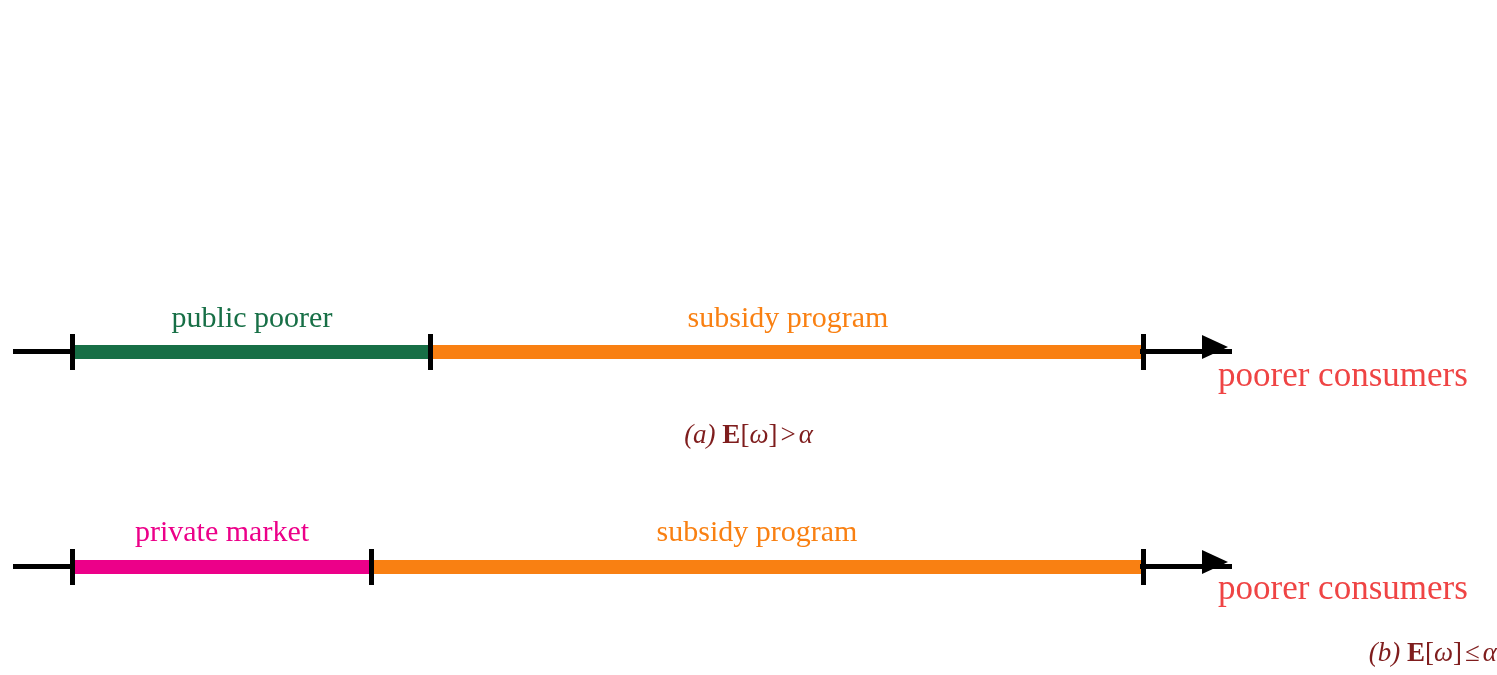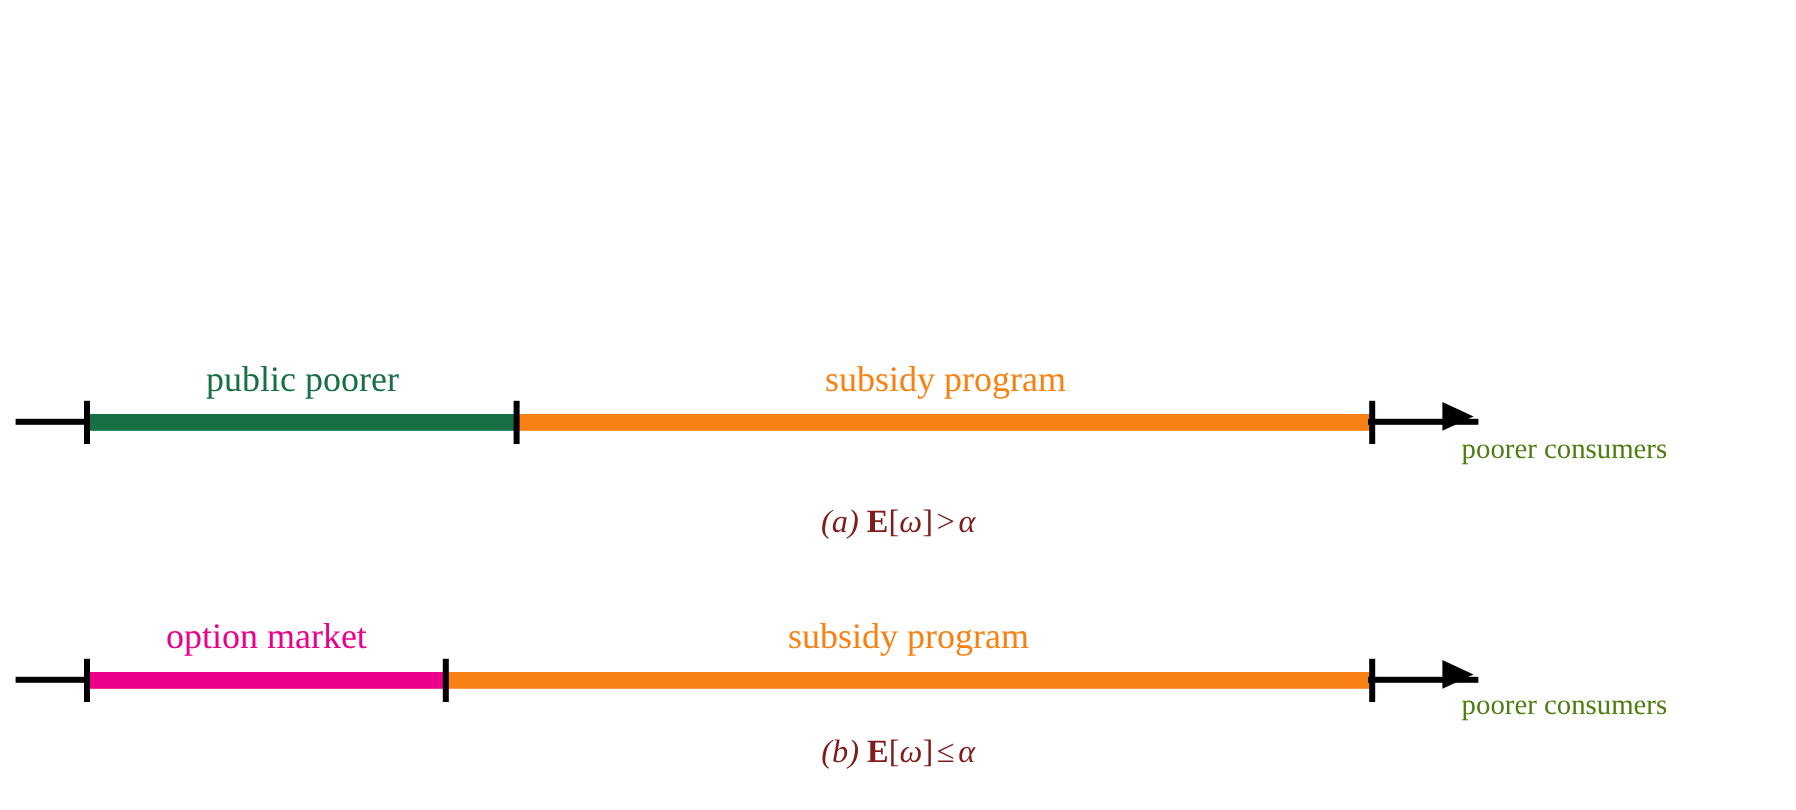--- a/index.html
+++ b/index.html
@@ -75,23 +75,23 @@
     position: absolute;
     font-size: 30px;
     line-height: 34px;
     text-align: center;
     white-space: nowrap;
     transform: translateX(-50%);
   }
 
   .axis-end-label {
     position: absolute;
-    font-size: 24px;
+    font-size: 35px;
     line-height: 34px;
-    color: #4d7c0f;
+    color: #ef4444;
     white-space: nowrap;
   }
 
   .caption {
     position: absolute;
     left: 0;
     width: 1497px;
     text-align: center;
     font-size: 27px;
     line-height: 32px;
@@ -143,21 +143,21 @@
 
     <div class="axis-end-label" style="left:1218px; top:358px;">poorer consumers</div>
 
     <div class="caption" style="top:418px;">
       <span class="cap-tag">(a)</span><span>&nbsp;</span><span class="cap-math"><span class="op-E">E</span><span>[</span><span class="sym">ω</span><span>]</span><span class="rel">&gt;</span><span class="sym">α</span></span>
     </div>
   </div>
 
   <div class="figure" id="figure-b">
 
-    <div class="seg-label" style="left:222px; top:514px; color:#EC0089;">option market</div>
+    <div class="seg-label" style="left:222px; top:514px; color:#EC0089;">private market</div>
 
     <div class="seg-label" style="left:757px; top:514px; color:#F98012;">subsidy program</div>
 
     <div class="axis-row" style="top:537px;">
 
       <div class="seg thin" style="left:13px; width:62px;"></div>
 
       <div class="seg" style="left:72px; width:299px; background:#EC0089;"></div>
 
       <div class="seg" style="left:371px; width:772px; background:#F98012;"></div>
@@ -166,18 +166,18 @@
 
       <div class="arrow-head" style="left:1202px;"></div>
 
       <div class="tick" style="left:70px;"></div>
       <div class="tick" style="left:369px;"></div>
       <div class="tick" style="left:1141px;"></div>
     </div>
 
     <div class="axis-end-label" style="left:1218px; top:571px;">poorer consumers</div>
 
-    <div class="caption" style="top:610px;">
+    <div class="caption" style="top:636px;text-align:right;">
       <span class="cap-tag">(b)</span><span>&nbsp;</span><span class="cap-math"><span class="op-E">E</span><span>[</span><span class="sym">ω</span><span>]</span><span class="rel">≤</span><span class="sym">α</span></span>
     </div>
   </div>
 
 </div>
 
 </body></html>

